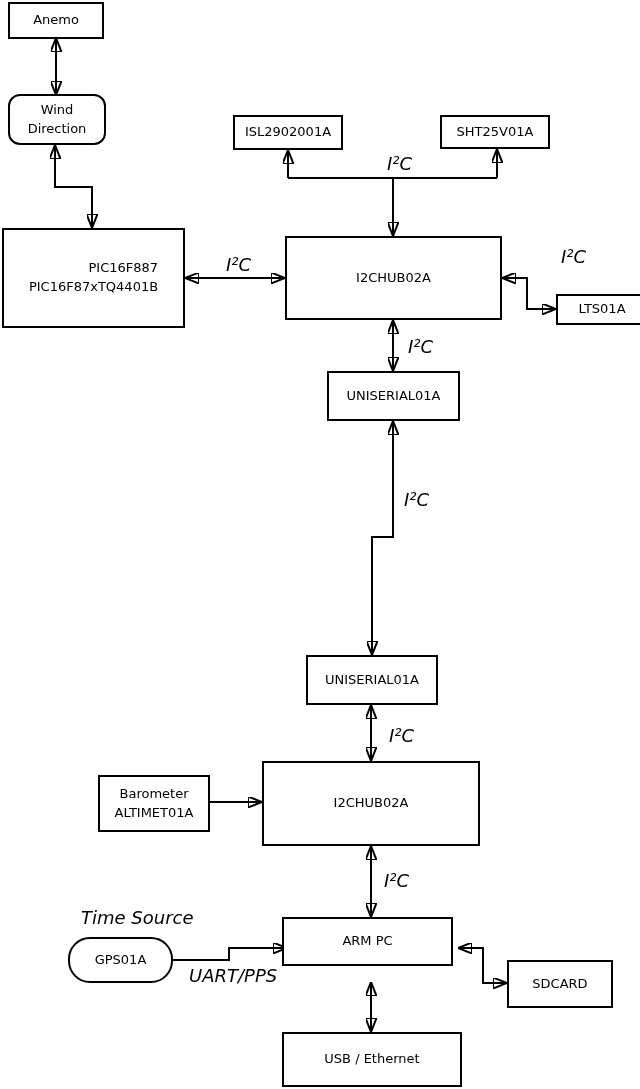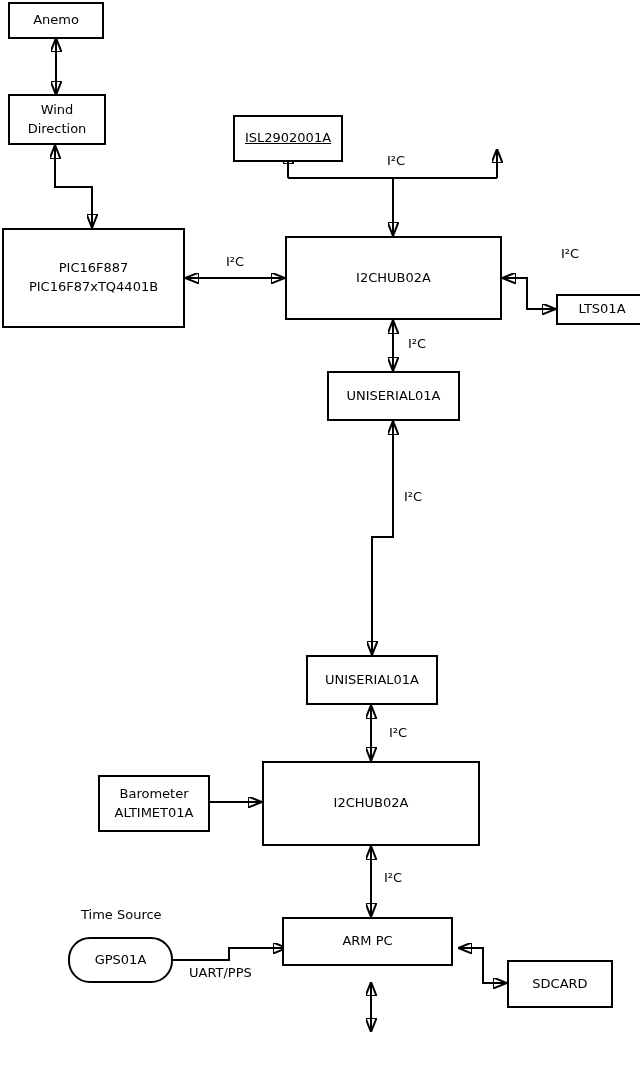--- a/index.html
+++ b/index.html
@@ -36,28 +36,29 @@
     display: flex;
     align-items: center;
     justify-content: center;
     text-align: center;
     font-size: 13px;
     line-height: 1.45;
     white-space: pre-line;
   }
   .floating-label {
     position: absolute;
-    font-size: 13px;
+    font-size: 18px;
     white-space: nowrap;
+    font-style: italic;
   }
   
   #box-anemo        { left: 8px;   top: 2px;    width: 96px;  height: 37px; }
-  #box-wind         { left: 8px;   top: 94px;   width: 98px;  height: 51px; }
-  #box-pic          { left: 2px;   top: 228px;  width: 183px; height: 100px; }
-  #box-isl          { left: 233px; top: 115px;  width: 110px; height: 47px; text-decoration: underline; }
+  #box-wind         { left: 8px;   top: 94px;   width: 98px;  height: 51px; border-radius: 12px; }
+  #box-pic          { left: 2px;   top: 228px;  width: 183px; height: 100px; text-align: right; }
+  #box-isl          { left: 233px; top: 115px;  width: 110px; height: 35px; }
   #box-sht          { left: 440px; top: 115px;  width: 110px; height: 34px; }
   #box-hub1         { left: 285px; top: 236px;  width: 217px; height: 84px; }
   #box-lts          { left: 556px; top: 294px;  width: 92px;  height: 31px; }
   #box-uni1         { left: 327px; top: 371px;  width: 133px; height: 50px; }
   #box-uni2         { left: 306px; top: 655px;  width: 132px; height: 50px; }
   #box-baro         { left: 75px;  top: 775px;  width: 112px; height: 57px; margin-left: 23px; }
   #box-hub2         { left: 262px; top: 761px;  width: 218px; height: 85px; }
   #box-armpc        { left: 282px; top: 917px;  width: 171px; height: 49px; }
   #box-gps          { left: 68px;  top: 937px;  width: 105px; height: 46px; border-radius: 22px; }
   #box-sdcard       { left: 507px; top: 960px;  width: 106px; height: 48px; }
@@ -101,30 +102,32 @@
     <path d="M459,948 L483,948 L483,983 L506,983" marker-start="url(#arr)" marker-end="url(#arr)"></path>
     <path d="M371,983 L371,1031" marker-start="url(#arr)" marker-end="url(#arr)"></path>
   </svg>
 
   <div class="box" id="box-anemo">Anemo</div>
   <div class="box" id="box-wind">Wind
 Direction</div>
   <div class="box" id="box-pic">PIC16F887
 PIC16F87xTQ4401B</div>
   <div class="box" id="box-isl">ISL2902001A</div>
+  <div class="box" id="box-sht">SHT25V01A</div>
   <div class="box" id="box-hub1">I2CHUB02A</div>
   <div class="box" id="box-lts">LTS01A</div>
   <div class="box" id="box-uni1">UNISERIAL01A</div>
   <div class="box" id="box-uni2">UNISERIAL01A</div>
   <div class="box" id="box-baro">Barometer
 ALTIMET01A</div>
   <div class="box" id="box-hub2">I2CHUB02A</div>
   <div class="box" id="box-armpc">ARM PC</div>
   <div class="box" id="box-gps">GPS01A</div>
   <div class="box" id="box-sdcard">SDCARD</div>
+  <div class="box" id="box-usb">USB / Ethernet</div>
 
   <div class="floating-label" id="lbl-i2c-pic-hub1">I²C</div>
   <div class="floating-label" id="lbl-i2c-top-bus">I²C</div>
   <div class="floating-label" id="lbl-i2c-lts">I²C</div>
   <div class="floating-label" id="lbl-i2c-hub1-uni1">I²C</div>
   <div class="floating-label" id="lbl-i2c-uni-long">I²C</div>
   <div class="floating-label" id="lbl-i2c-uni2-hub2">I²C</div>
   <div class="floating-label" id="lbl-i2c-hub2-armpc">I²C</div>
   <div class="floating-label" id="lbl-time-source">Time Source</div>
   <div class="floating-label" id="lbl-uart-pps">UART/PPS</div>

